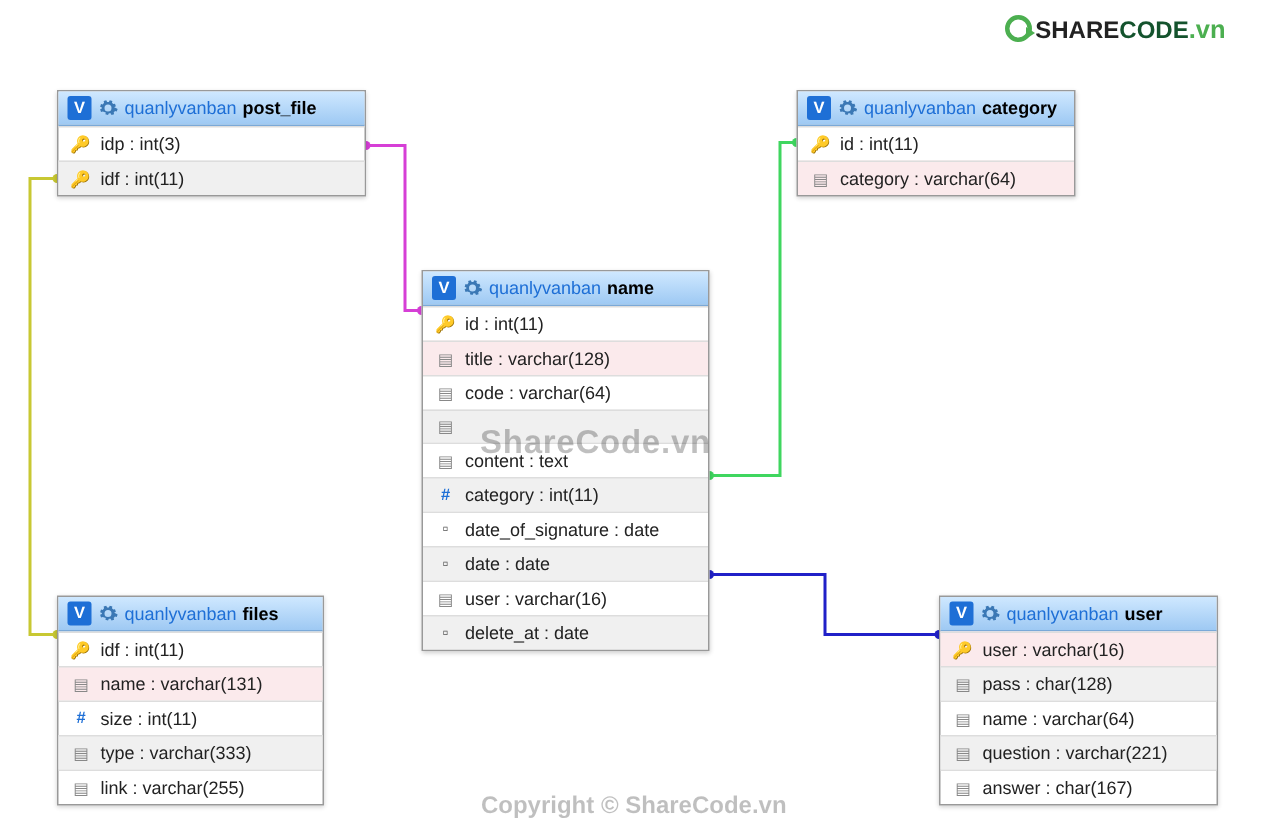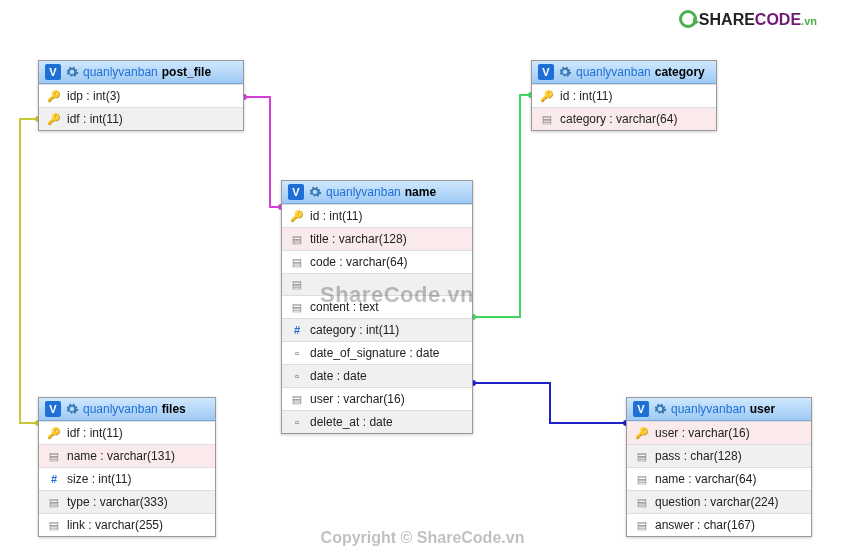--- a/index.html
+++ b/index.html
@@ -32,22 +32,22 @@
   }
   .logo .icon::after {
     content: "";
     position: absolute;
     right: -5px; top: 5px;
     border-left: 6px solid #4caf50;
     border-top: 4px solid transparent;
     border-bottom: 4px solid transparent;
   }
   .logo .dark { color: #222; }
-  .logo .green { color: #701a75; }
-  .logo .vn { color: #4caf50; font-size: 11px; }
+  .logo .green { color: #14532d; }
+  .logo .vn { color: #4caf50; font-size: 17px; }
   .wm-center {
     position: absolute;
     top: 282px; left: 320px;
     font-size: 22px;
     font-weight: bold;
     color: rgba(0,0,0,0.25);
     letter-spacing: 0.5px;
     z-index: 30;
     pointer-events: none;
   }
@@ -293,20 +293,20 @@
       <div class="row alt">
         <span class="ico idx">▤</span>
         <span>pass : char(128)</span>
       </div>
       <div class="row ">
         <span class="ico idx">▤</span>
         <span>name : varchar(64)</span>
       </div>
       <div class="row alt">
         <span class="ico idx">▤</span>
-        <span>question : varchar(224)</span>
+        <span>question : varchar(221)</span>
       </div>
       <div class="row ">
         <span class="ico idx">▤</span>
         <span>answer : char(167)</span>
       </div>
     </div>
 </div>
 
 </body></html>

